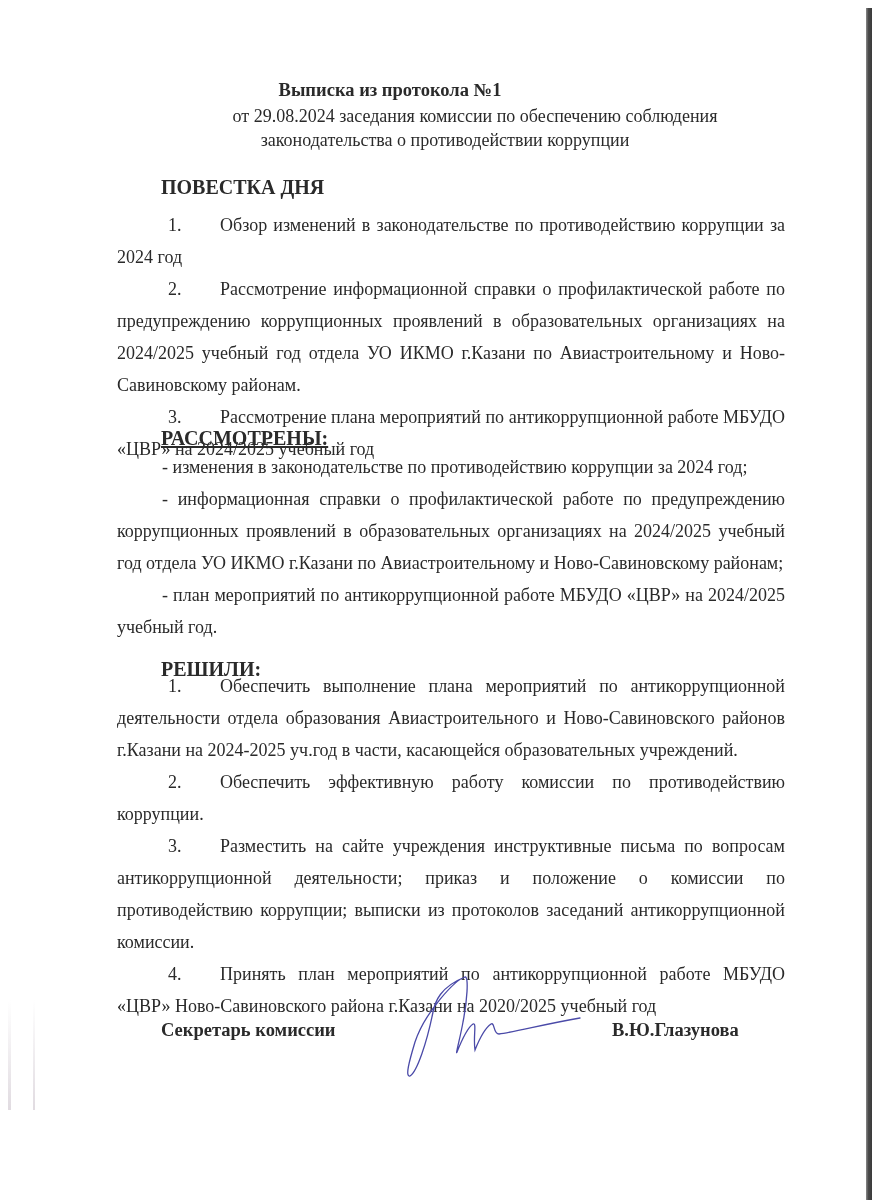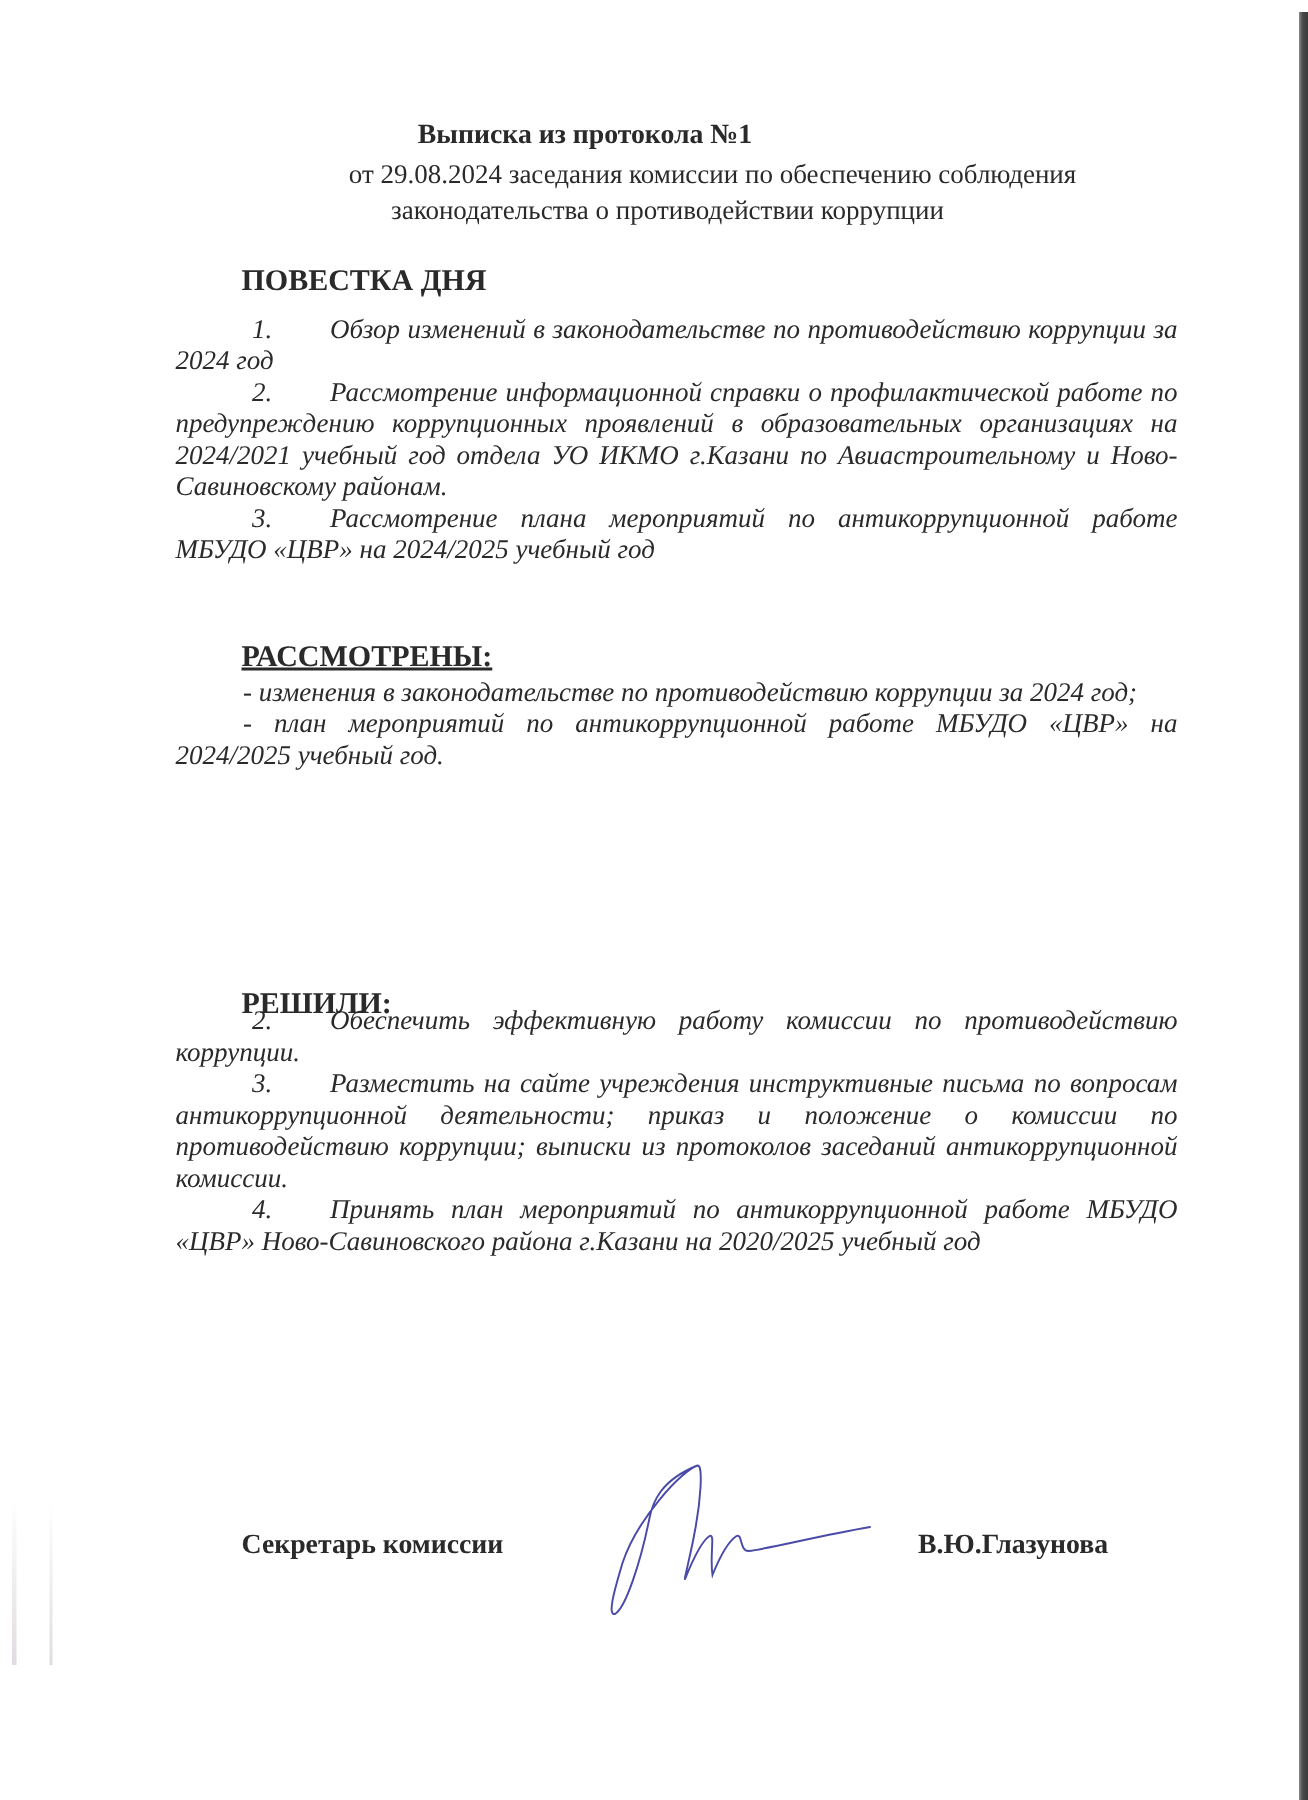--- a/index.html
+++ b/index.html
@@ -22,23 +22,22 @@
       font-weight: bold; font-size: 18.5px;
     }
     .subtitle {
       position: absolute; top: 104px; left: 0; width: 950px; text-align: center;
       font-size: 18px; line-height: 24px;
     }
     .section-head {
       position: absolute; left: 161px; font-weight: bold; font-size: 20px;
     }
     .block {
-      position: absolute; left: 117px; width: 668px; font-size: 18px; line-height: 21px;
+      position: absolute; left: 117px; width: 668px; font-size: 18px; line-height: 32px;
       text-align: justify;
-      font-style: italic;
     }
     .para { text-indent: 51px; margin: 0; }
     .para .num { display: inline-block; width: 52px; text-indent: 0; }
     .para.sub { text-indent: 45px; }
     .signature-row { position: absolute; top: 1020px; left: 0; width: 711px; height: 40px; }
     .sig-label { position: absolute; left: 161px; top: 0; font-weight: bold; font-size: 18.5px; }
     .sig-name { position: absolute; left: 612px; top: 0; font-weight: bold; font-size: 18.5px; }
     .sig-svg { position: absolute; left: 395px; top: 972px; width: 200px; height: 110px; }
   </style>
 </head>
@@ -51,32 +50,34 @@
 <div class="page">
   <div class="title">Выписка из протокола №1</div>
   <div class="subtitle">
     <div>от 29.08.2024 заседания комиссии по обеспечению соблюдения</div>
     <div style="margin-right:60px;">законодательства о противодействии коррупции</div>
   </div>
 
   <div class="section-head" style="top:176px;">ПОВЕСТКА ДНЯ</div>
   <div class="block" style="top:209px;">
     <p class="para"><span class="num">1.</span><span>Обзор изменений в законодательстве по противодействию коррупции за 2024 год</span></p>
-    <p class="para"><span class="num">2.</span><span>Рассмотрение информационной справки о профилактической работе по предупреждению коррупционных проявлений в образовательных организациях на 2024/2021 учебный год отдела УО ИКМО г.Казани по Авиастроительному и Ново-Савиновскому районам.</span></p>
+    <p class="para"><span class="num">2.</span><span>Рассмотрение информационной справки о профилактической работе по предупреждению коррупционных проявлений в образовательных организациях на 2024/2025 учебный год отдела УО ИКМО г.Казани по Авиастроительному и Ново-Савиновскому районам.</span></p>
     <p class="para"><span class="num">3.</span><span>Рассмотрение плана мероприятий по антикоррупционной работе МБУДО «ЦВР» на 2024/2025 учебный год</span></p>
   </div>
 
   <div class="section-head" style="top:427px;text-decoration:underline;">РАССМОТРЕНЫ:</div>
   <div class="block" style="top:451px;">
     <p class="para sub">- изменения в законодательстве по противодействию коррупции за 2024 год;</p>
+    <p class="para sub">- информационная справки о профилактической работе по предупреждению коррупционных проявлений в образовательных организациях на 2024/2025 учебный год отдела УО ИКМО г.Казани по Авиастроительному и Ново-Савиновскому районам;</p>
     <p class="para sub">- план мероприятий по антикоррупционной работе МБУДО «ЦВР» на 2024/2025 учебный год.</p>
   </div>
 
   <div class="section-head" style="top:647px;margin-top:11px;">РЕШИЛИ:</div>
   <div class="block" style="top:670px;">
+    <p class="para"><span class="num">1.</span><span>Обеспечить выполнение плана мероприятий по антикоррупционной деятельности отдела образования Авиастроительного и Ново-Савиновского районов г.Казани на 2024-2025 уч.год в части, касающейся образовательных учреждений.</span></p>
     <p class="para"><span class="num">2.</span><span>Обеспечить эффективную работу комиссии по противодействию коррупции.</span></p>
     <p class="para"><span class="num">3.</span><span>Разместить на сайте учреждения инструктивные письма по вопросам антикоррупционной деятельности; приказ и положение о комиссии по противодействию коррупции; выписки из протоколов заседаний антикоррупционной комиссии.</span></p>
     <p class="para"><span class="num">4.</span><span>Принять план мероприятий по антикоррупционной работе МБУДО «ЦВР» Ново-Савиновского района г.Казани на 2020/2025 учебный год</span></p>
   </div>
 
   <div class="signature-row">
     <div class="sig-label">Секретарь комиссии</div>
     <div class="sig-name">В.Ю.Глазунова</div>
   </div>
   <svg class="sig-svg" viewBox="0 0 200 110">

